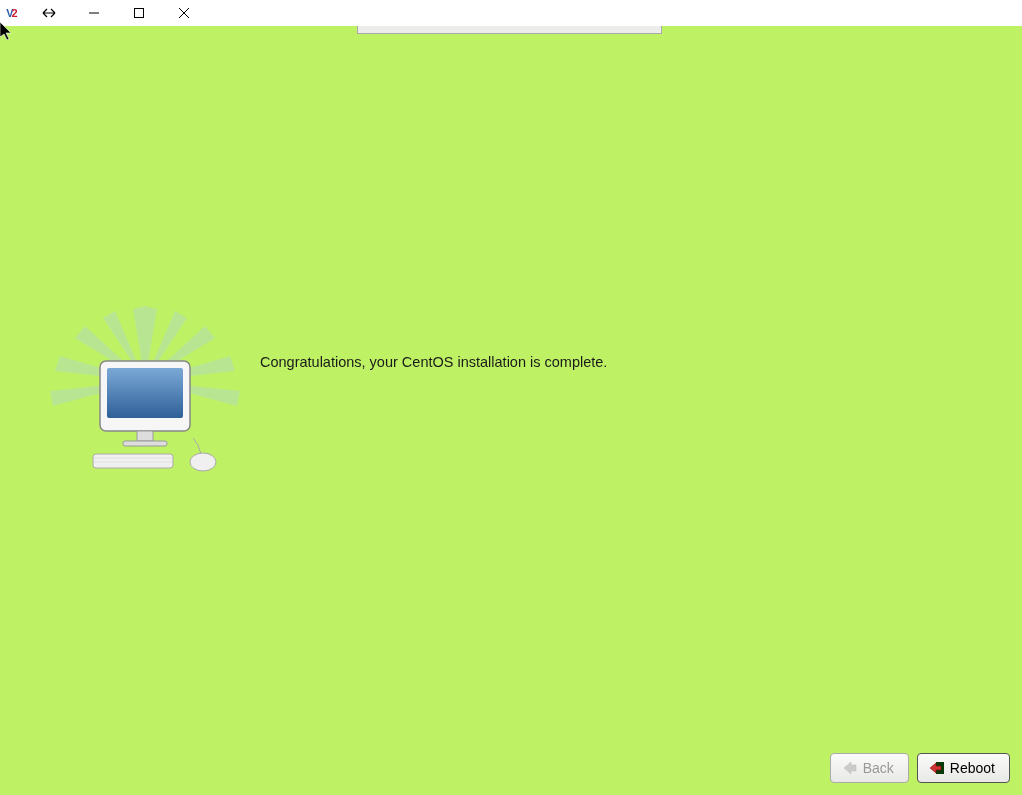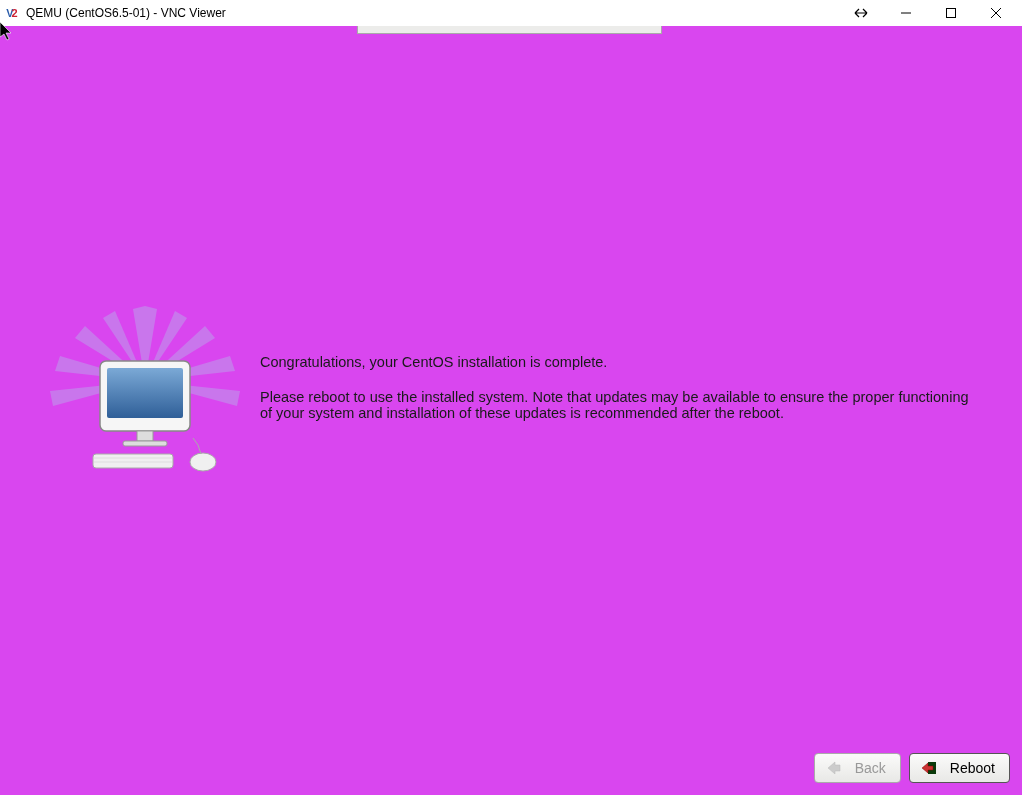--- a/index.html
+++ b/index.html
@@ -61,21 +61,21 @@
       color: #000;
     }
     .cursor-overlay {
       position: absolute;
       top: 22px;
       left: 0px;
       pointer-events: none;
       z-index: 100;
     }
     .content-area {
-      background: #d946ef;
+      background: #bef264;
       height: calc(795px - 26px);
       position: relative;
     }
     .toolbar-remnant {
       position: absolute;
       top: 0;
       left: 357px;
       width: 305px;
       height: 8px;
       border: 1px solid #aaa;
@@ -112,21 +112,21 @@
       gap: 8px;
     }
     .gtk-btn {
       border: 1px solid #aaa;
       border-radius: 4px;
       background: linear-gradient(#fbfbfa, #e8e8e6);
       padding: 5px 14px 5px 10px;
       font-size: 14px;
       display: flex;
       align-items: center;
-      gap: 12px;
+      gap: 4px;
       cursor: pointer;
       min-width: 78px;
       justify-content: center;
     }
     .gtk-btn.disabled {
       color: #999;
       cursor: default;
     }
     .gtk-btn.primary {
       border: 1px solid #555;
@@ -139,21 +139,20 @@
     }
   </style>
 </head>
 <body>
 
 <div class="titlebar">
   <div class="app-icon">
     <span class="v">V</span>
       <span class="r">2</span>
   </div>
-  <div class="title-text">QEMU (CentOS6.5-01) - VNC Viewer</div>
   <div class="win-controls">
     <div class="win-btn">
       <svg width="14" height="10" viewBox="0 0 14 10">
         <path d="M1 5 L5 1 M1 5 L5 9 M1 5 L13 5 M13 5 L9 1 M13 5 L9 9" stroke="#000" stroke-width="1.2" fill="none"></path>
       </svg>
     </div>
     <div class="win-btn">
       <svg width="10" height="10">
           <line x1="0" y1="5" x2="10" y2="5" stroke="#000" stroke-width="1"></line>
         </svg>
@@ -213,21 +212,20 @@
           <line x1="48" y1="152" x2="128" y2="152"></line>
           <line x1="48" y1="156" x2="128" y2="156"></line>
         </g>
 
         <ellipse cx="158" cy="156" rx="13" ry="9" fill="#f0f0f0" stroke="#aaa"></ellipse>
         <path d="M156 148 Q154 138 148 132" stroke="#aaa" fill="none"></path>
       </svg>
     </div>
     <div class="text-col">
       <p>Congratulations, your CentOS installation is complete.</p>
-      <p>Please reboot to use the installed system.  Note that updates may be available to ensure the proper functioning of your system and installation of these updates is recommended after the reboot.</p>
     </div>
   </div>
 
   <div class="button-bar">
     <button class="gtk-btn disabled">
       <span class="btn-icon">
         <svg width="18" height="18" viewBox="0 0 18 18">
           <path d="M10 3 L3 9 L10 15 L10 12 L15 12 L15 6 L10 6 Z" fill="#ccc" stroke="#bbb" stroke-width="0.5"></path>
         </svg>
       </span>

